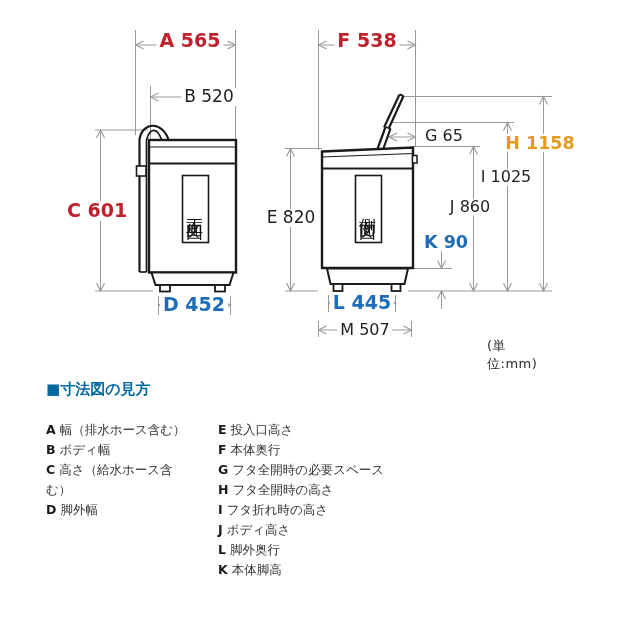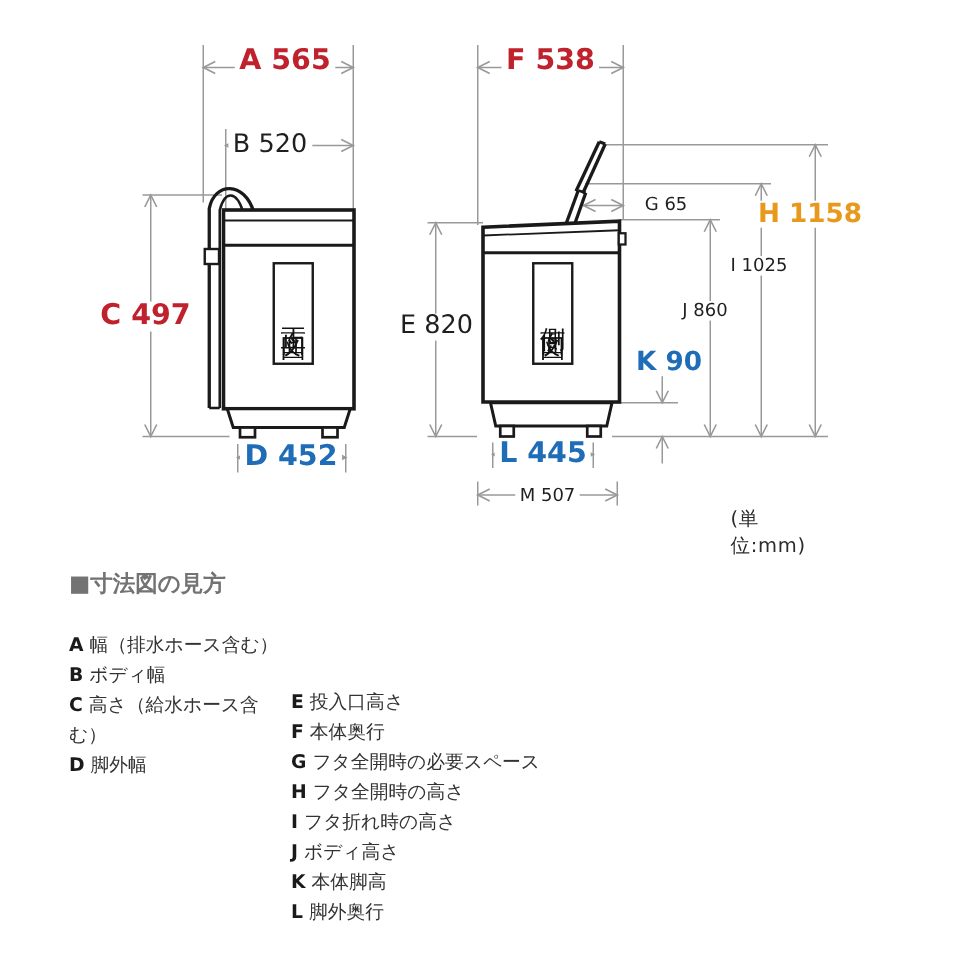--- a/index.html
+++ b/index.html
@@ -16,39 +16,39 @@
   .diagram{position:absolute;left:0;top:0;width:520px;height:370px;}
   .diagram svg{position:absolute;left:0;top:0;}
   .dimline{stroke:var(--line);stroke-width:1;fill:none;}
   .art{stroke:var(--ink);fill:none;stroke-linecap:butt;}
   .artfill{stroke:var(--ink);fill:#ffffff;}
 
   .dim{position:absolute;transform:translate(-50%,-50%);background:#fff;
        padding:0 3px;line-height:1.05;white-space:nowrap;}
   .dim.big{font-size:19px;font-weight:bold;}
   .dim.mid{font-size:17px;font-weight:normal;color:#1f1f1f;}
-  .dim.sm{font-size:12px;font-weight:normal;color:#1f1f1f;}
+  .dim.sm{font-size:16px;font-weight:normal;color:#1f1f1f;}
   .dim.red{color:var(--red);}
   .dim.blue{color:var(--blue);}
   .dim.orange{color:var(--orange);font-size:17.5px;font-weight:bold;}
   .dim.kblue{color:var(--blue);font-size:17.5px;font-weight:bold;}
 
   .vlabel{position:absolute;transform:translate(-50%,-50%);
           writing-mode:vertical-rl;text-orientation:upright;
           font-size:17px;letter-spacing:3px;color:#111;}
   .unit{position:absolute;left:487px;top:337px;font-size:13px;color:#2b2b2b;
         letter-spacing:0.5px;}
 
   
   .legend{position:absolute;left:46px;top:380px;width:560px;}
-  .legend-heading{font-size:15px;font-weight:bold;color:#737373;margin:0 0 21px 0;}
-  .legend-cols{display:flex;}
+  .legend-heading{font-size:15px;font-weight:bold;color:#0369a1;margin:0 0 21px 0;}
+  .legend-cols{display:flex;gap:24px;}
   ul.col{list-style:none;margin:0;padding:0;font-size:12.5px;line-height:20px;}
   ul.col.left{width:148px;}
-  ul.col.right{width:170px;margin-top:38px;}
+  ul.col.right{width:170px;}
   ul.col li b{font-weight:bold;margin-right:4px;color:var(--ink);}
   ul.col li span{color:var(--text);}
   li.tone-red b{color:var(--red);}     li.tone-red span{color:var(--red-light);}
   li.tone-blue b{color:var(--blue);}   li.tone-blue span{color:var(--blue-light);}
   li.tone-orange b{color:var(--orange);} li.tone-orange span{color:var(--orange-light);}
 </style>
 </head>
 <body>
 
 <div class="page">
@@ -129,22 +129,22 @@
         <path class="art" d="M322,168.5 H413" stroke-width="2"></path>
         <rect class="artfill" x="412.5" y="155.5" width="4.5" height="7.5" stroke-width="1.5"></rect>
         <path class="artfill" d="M327,268.5 L408,268.5 L404.5,284 L330.5,284 Z" stroke-width="2"></path>
         <rect class="artfill" x="333.5" y="284" width="9" height="7" stroke-width="1.8"></rect>
         <rect class="artfill" x="391.5" y="284" width="9" height="7" stroke-width="1.8"></rect>
         <rect class="art" x="355.5" y="175.5" width="26" height="67" stroke-width="1.6"></rect>
       </g>
     </svg>
 
     <div class="dim big red" style="left:190px;top:41px;">A 565</div>
-    <div class="dim mid" style="left:180px;top:97px;text-align:center;">B 520</div>
-    <div class="dim big red" style="left:97px;top:211px;">C 497</div>
+    <div class="dim mid" style="left:209px;top:97px;text-align:center;">B 520</div>
+    <div class="dim big red" style="left:97px;top:211px;">C 601</div>
     <div class="dim big blue" style="left:194px;top:305px;">D 452</div>
     <div class="dim mid" style="left:291px;top:218px;">E 820</div>
     <div class="dim big red" style="left:367px;top:41px;">F 538</div>
     <div class="dim sm" style="left:444px;top:136px;">G 65</div>
     <div class="dim orange" style="left:540px;top:143px;">H 1158</div>
     <div class="dim sm" style="left:506px;top:177px;">I 1025</div>
     <div class="dim sm" style="left:470px;top:207px;">J 860</div>
     <div class="dim kblue" style="left:446px;top:242px;text-align:center;">K 90</div>
     <div class="dim big blue" style="left:362px;top:303px;">L 445</div>
     <div class="dim sm" style="left:365px;top:330px;">M 507</div>
@@ -164,19 +164,19 @@
         <li class="tone-red"><b>C</b><span>高さ（給水ホース含む）</span></li>
         <li class="tone-blue"><b>D</b><span>脚外幅</span></li>
       </ul>
       <ul class="col right">
         <li class="tone-black"><b>E</b><span>投入口高さ</span></li>
         <li class="tone-red"><b>F</b><span>本体奥行</span></li>
         <li class="tone-black"><b>G</b><span>フタ全開時の必要スペース</span></li>
         <li class="tone-orange"><b>H</b><span>フタ全開時の高さ</span></li>
         <li class="tone-black"><b>I</b><span>フタ折れ時の高さ</span></li>
         <li class="tone-black"><b>J</b><span>ボディ高さ</span></li>
+        <li class="tone-blue"><b>L</b><span>脚外奥行</span></li>
         <li class="tone-blue"><b>K</b><span>本体脚高</span></li>
-        <li class="tone-blue"><b>L</b><span>脚外奥行</span></li>
       </ul>
     </div>
   </div>
 
 </div>
 
 </body></html>

